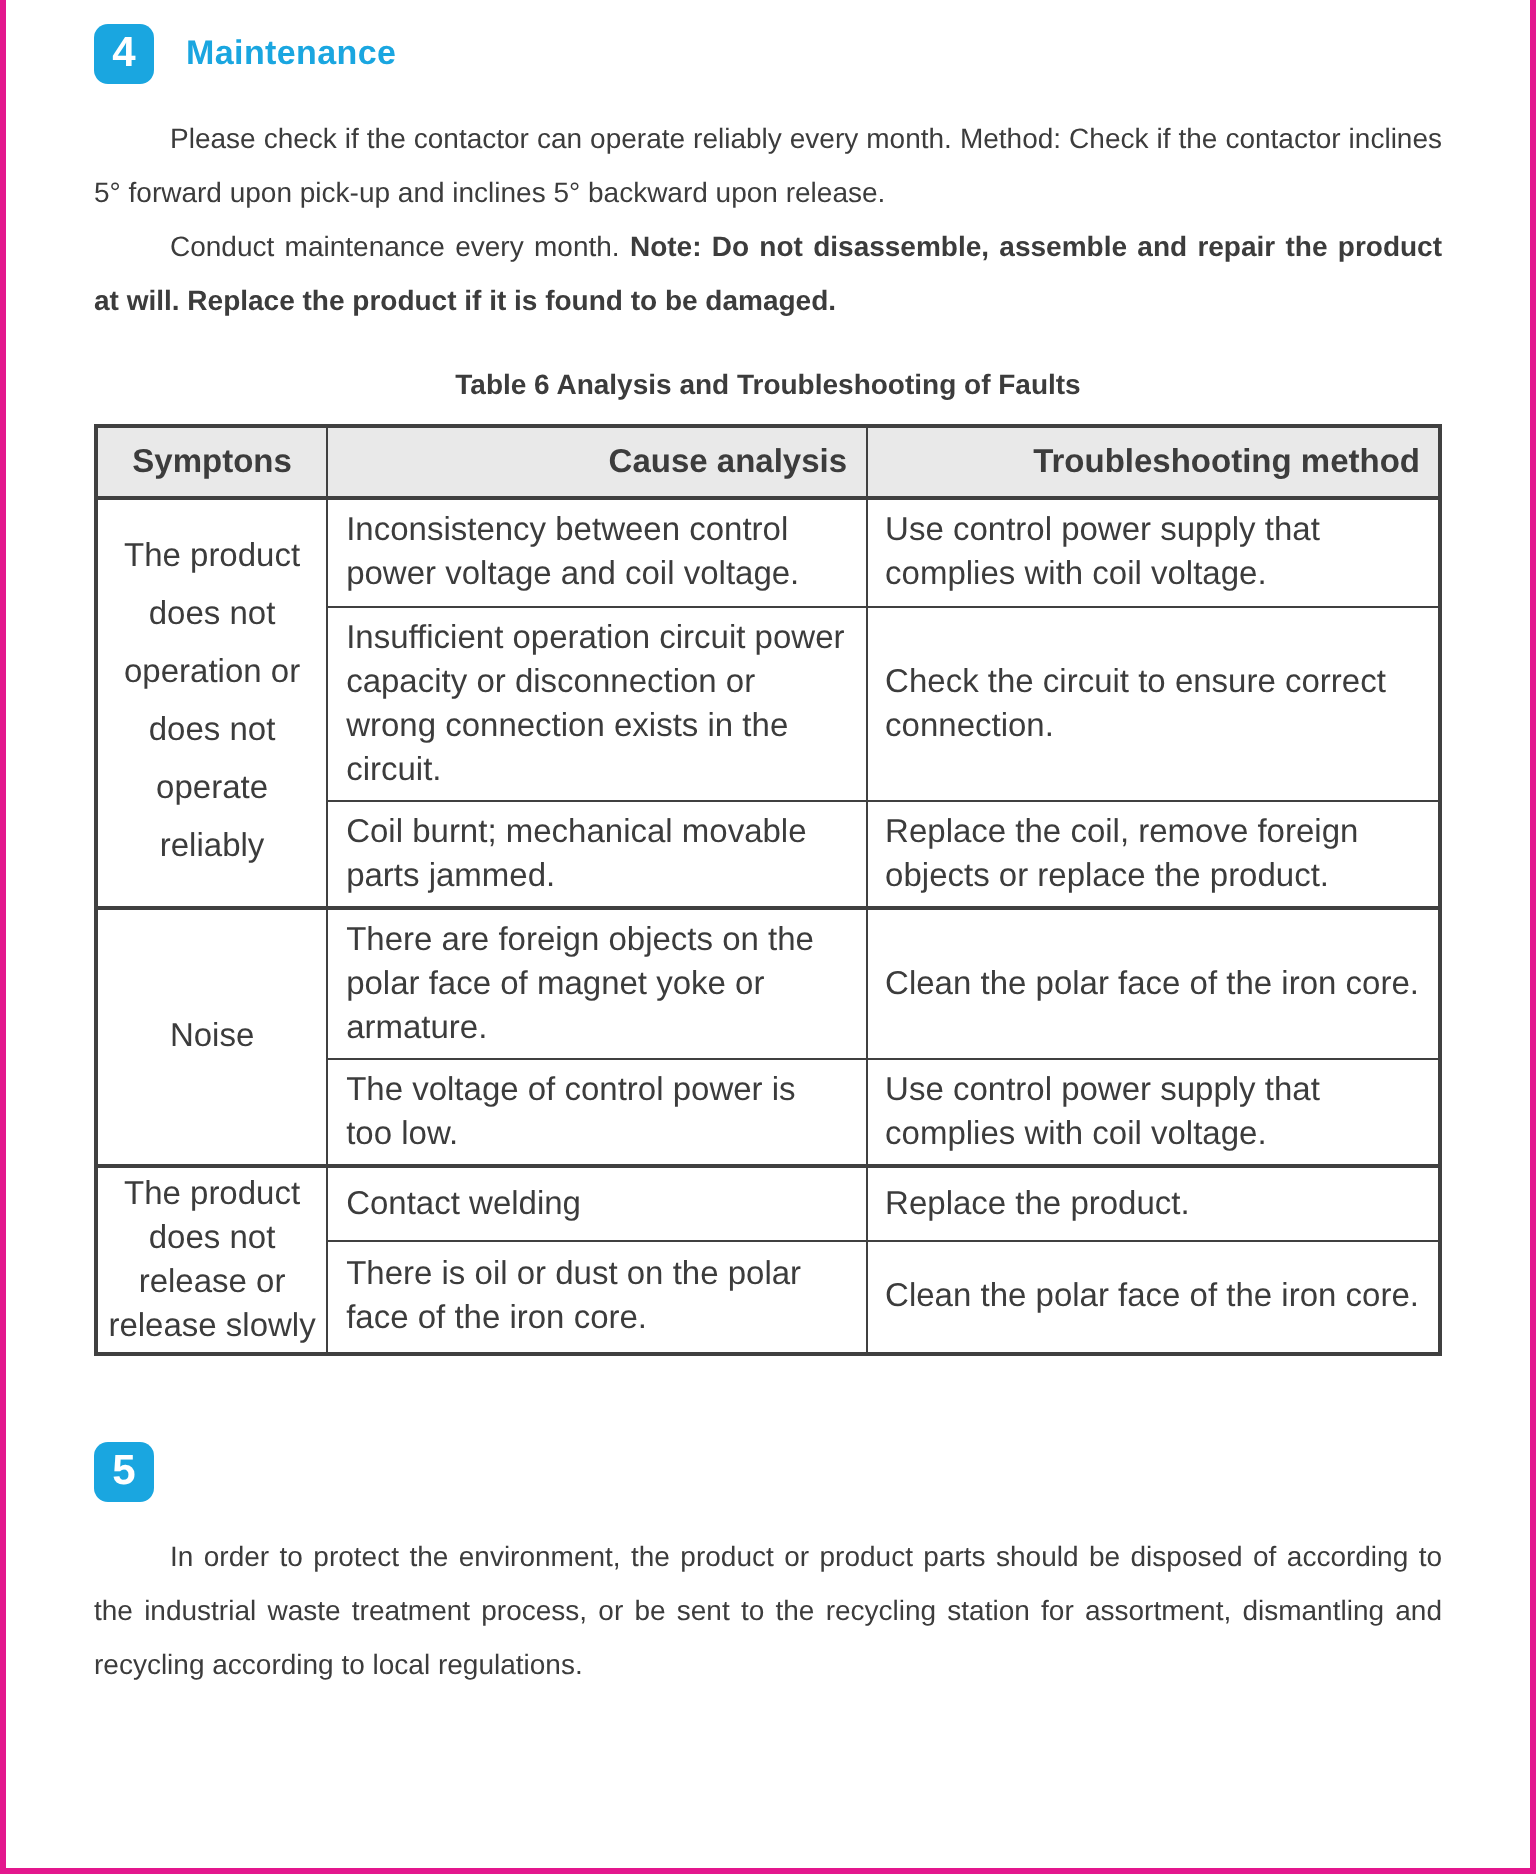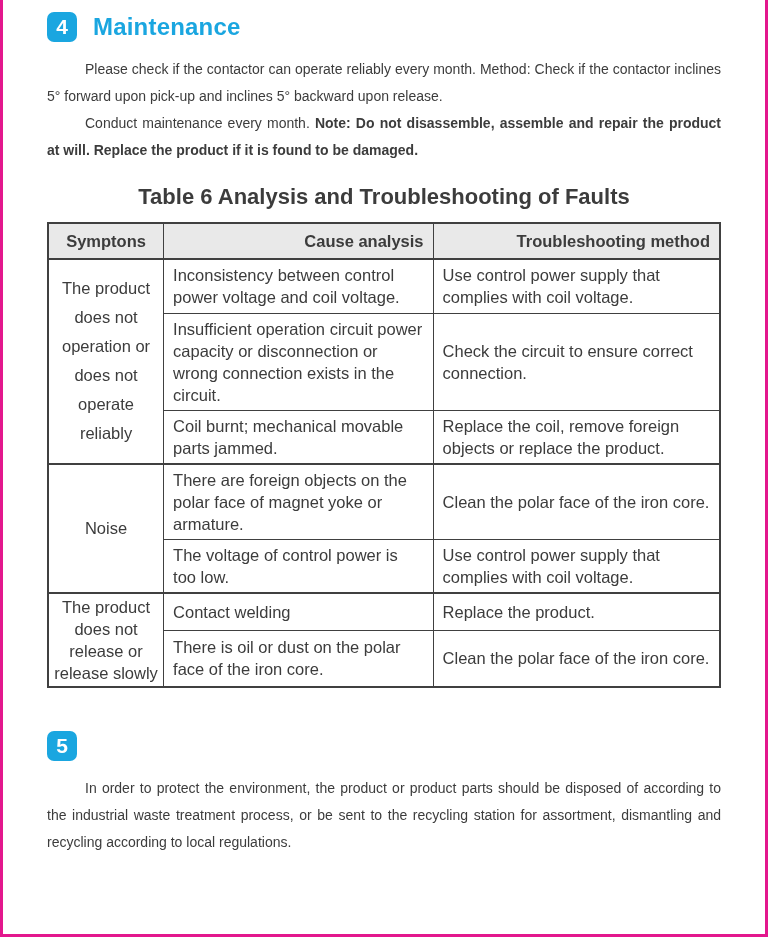--- a/index.html
+++ b/index.html
@@ -29,33 +29,33 @@
   .section-heading.second{margin-top:43px;}
   .badge{
     width:30px;height:30px;border-radius:7px;
     background:var(--accent-cyan);
     color:#ffffff;font-weight:bold;font-size:21px;
     display:flex;align-items:center;justify-content:center;
     flex:0 0 auto;
   }
   .section-title{
     color:var(--accent-cyan);
-    font-size:24px;font-weight:bold;
+    font-size:17px;font-weight:bold;
     letter-spacing:0.2px;
   }
   .para-block{margin-top:14px;}
   p.body-text{
     font-size:14px;line-height:27px;
     text-align:justify;text-indent:38px;
     color:var(--text-dark);
   }
   p.body-text .bold{font-weight:bold;}
   .table-title{
     margin-top:20px;
-    text-align:center;font-weight:bold;font-size:22px;
+    text-align:center;font-weight:bold;font-size:14px;
     color:var(--text-dark);
   }
   table.faults{
     margin-top:12px;
     width:100%;
     border-collapse:collapse;
     border:2.5px solid var(--table-border);
   }
   table.faults th, table.faults td{
     border:1px solid var(--table-border);

